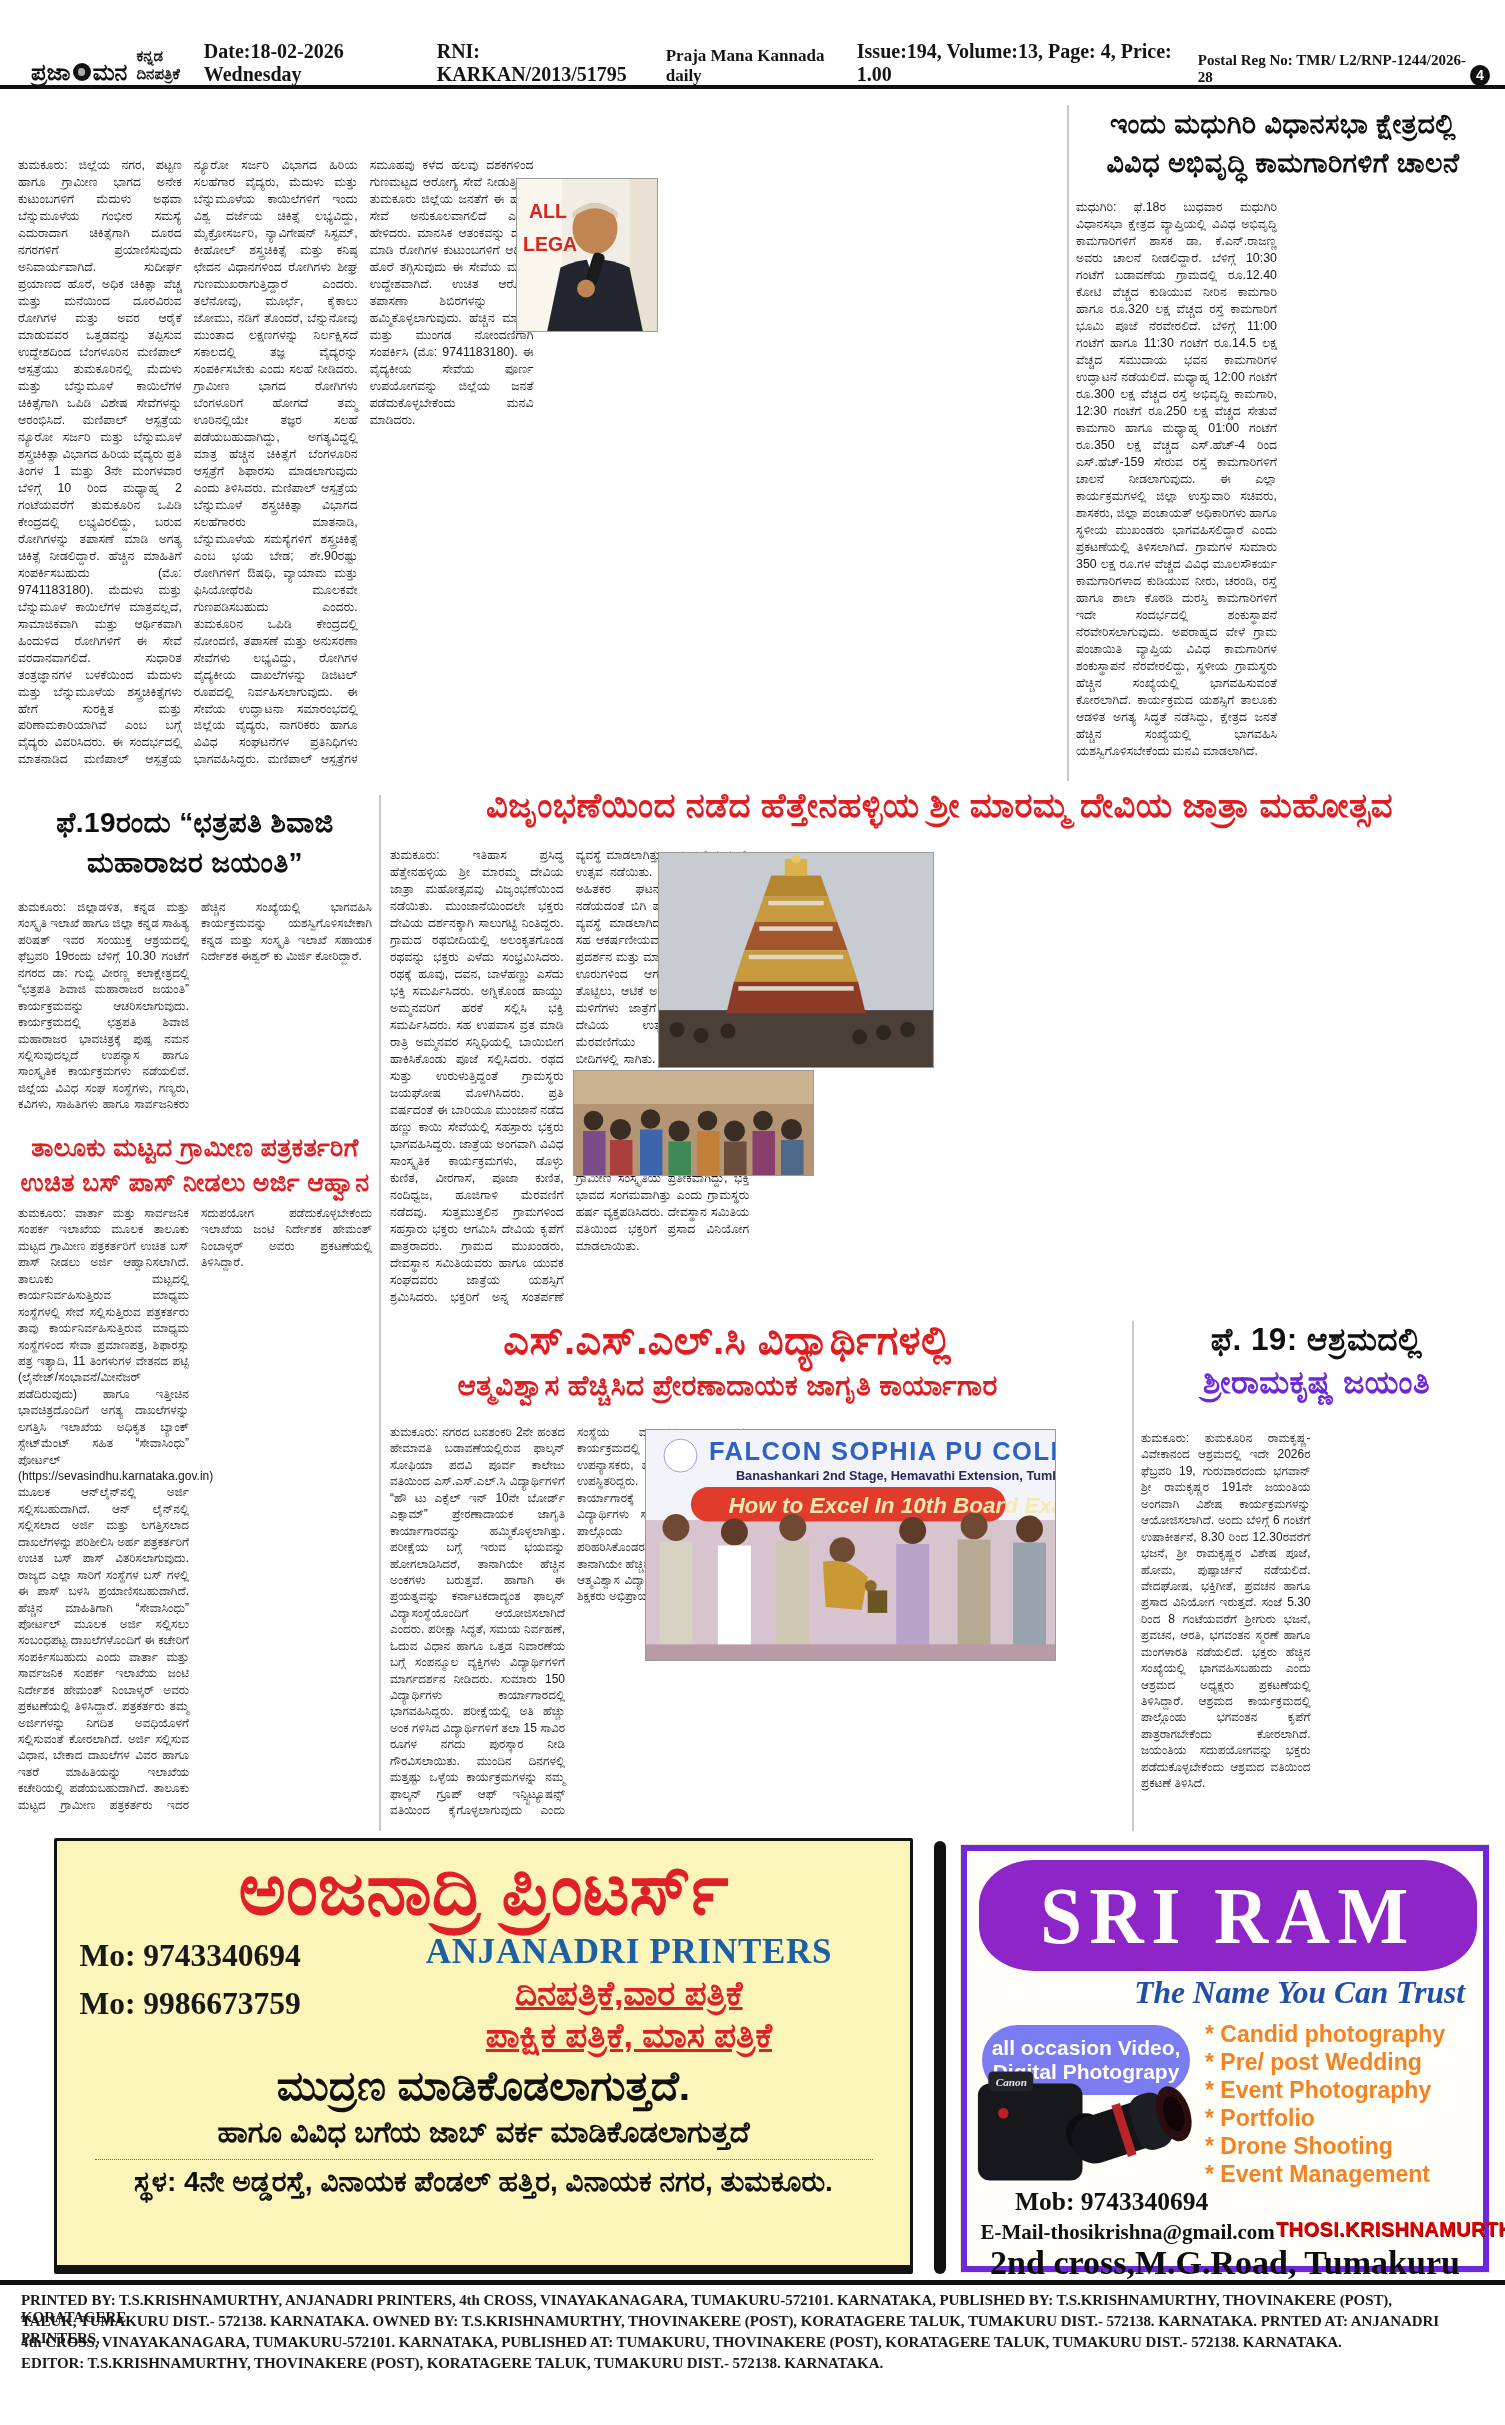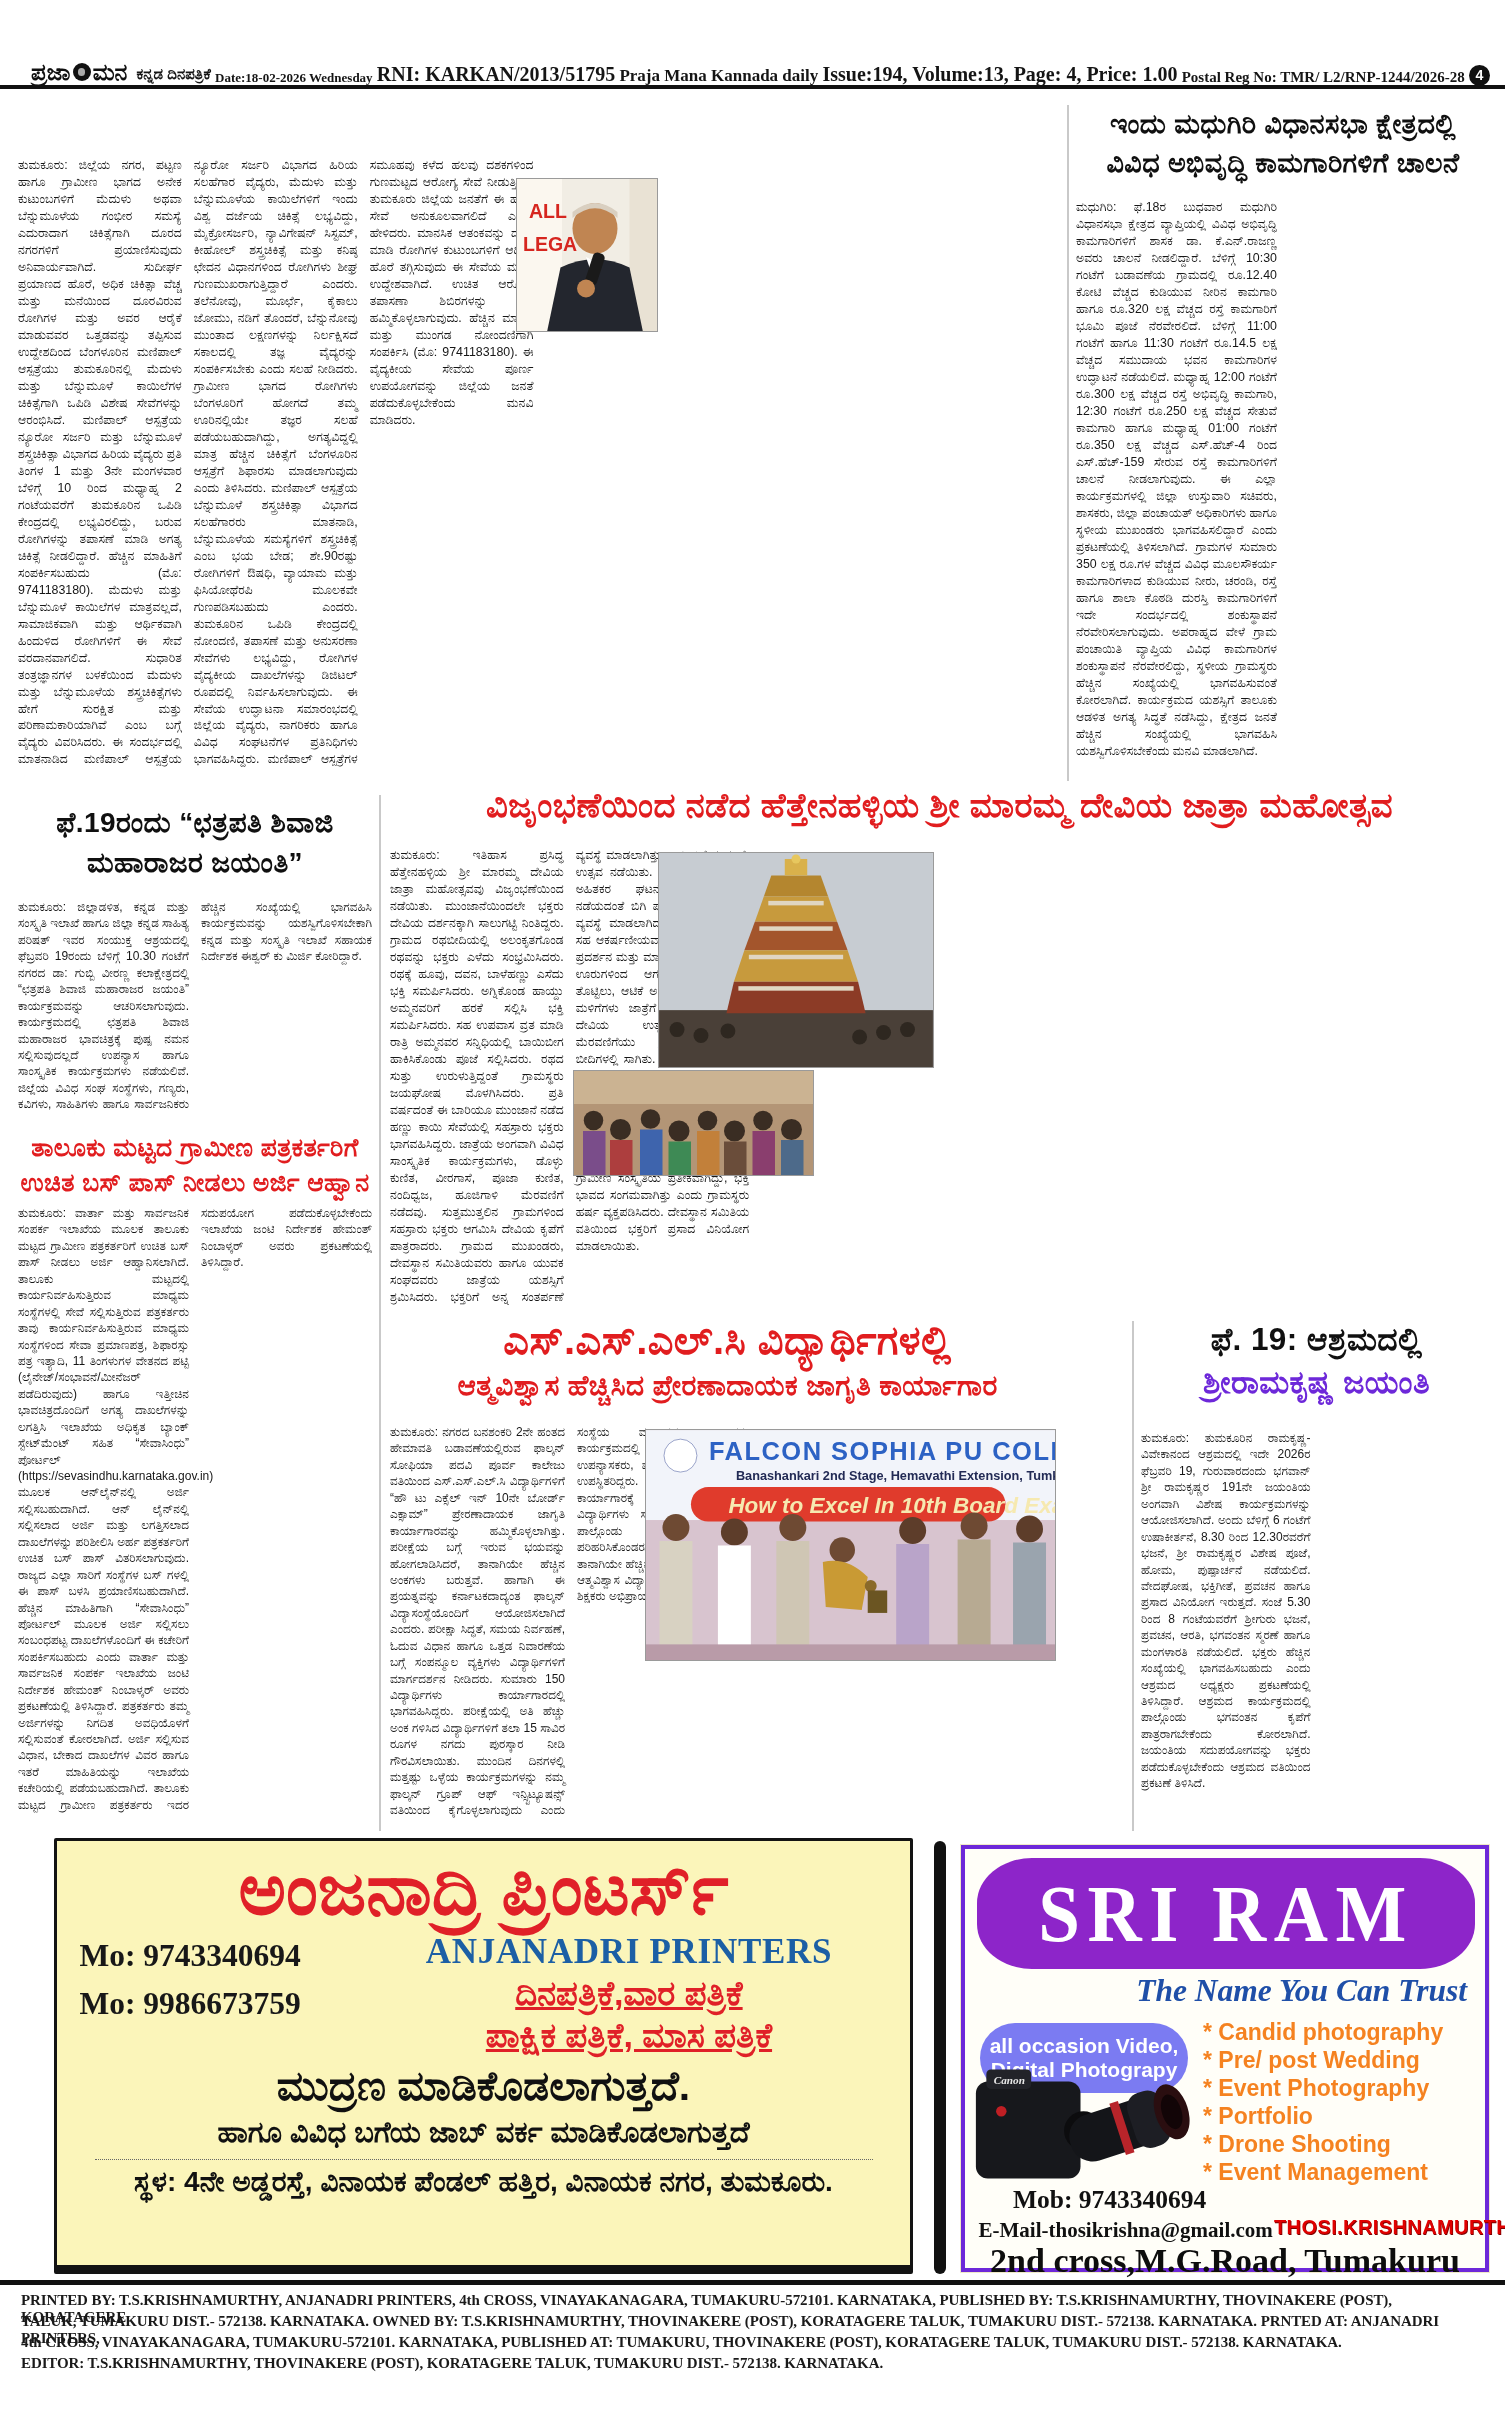--- a/index.html
+++ b/index.html
@@ -42,21 +42,21 @@
   .anj-mo { width:36%; font-size:31.5px; color:#181818; line-height:1.55; }
   .anj-right { width:64%; text-align:center; }
   .anj-en { font-size:35px; color:#1c5fa5; font-family:"Liberation Serif",serif; font-weight:bold; letter-spacing:0.7px;}
   .anj-redline { font-size:34px; color:#e02028; font-weight:bold; text-decoration: underline; margin-top:2px;}
   .anj-black1 { font-size:41px; font-weight:bold; text-align:center; margin-top:7.5px; color:#111;}
   .anj-black2 { font-size:29px; font-weight:bold; text-align:center; margin-top:6px; color:#111;}
   .anj-div { border-top:1.5px dotted #666; margin:9px 15px 6px 15px; }
   .anj-addr { font-size:28px; font-weight:bold; text-align:center; color:#111;}
   #mid-bar { left:934px; top:1841px; width:12px; height:433px; background:#111; border-radius:6.7px; }
   #sr-ad { left:961px; top:1845px; width:528px; height:427px; background:#fffef8;
-           border:4px solid #6d28d9; outline:1.5px solid #efe9c8; }
+           border:6px solid #6d28d9; outline:1.5px solid #efe9c8; }
   .sr-banner { position:absolute; left:12px; top:9px; width:498px; height:111px; background:#8d25c9;
                border-radius:55px / 45px; display:flex; align-items:center; justify-content:center; }
   .sr-title { color:#fff; font-family:"Liberation Serif",serif; font-weight:bold; font-size:75px;
               letter-spacing:7.5px; transform:scaleY(1.08); }
   .sr-tag { position:absolute; right:18px; top:124px; width:352px; text-align:right;
             font-family:"Liberation Serif",serif; font-style:italic; font-weight:bold; font-size:31.5px; color:#1f4fa8;}
   .sr-pill { position:absolute; left:15px; top:174px; width:208px; height:70px; background:#7b7bf2;
              border-radius:36px; color:#fff; font-weight:bold; font-size:21px; text-align:center;
              display:flex; flex-direction:column; justify-content:center; line-height:1.15; }
   .sr-list { position:absolute; left:238px; top:169px; width:285px; }
@@ -78,21 +78,21 @@
 
   <div id="header" class="abs">
     <div class="mast">
       <div class="mast-logo">
         <span>ಪ್ರಜಾ</span>
         <span class="logo-circ"></span>
         <span>ಮನ</span>
       </div>
       <span style="font-size:15px; font-weight:bold; padding-bottom:2.2px;">ಕನ್ನಡ ದಿನಪತ್ರಿಕೆ</span>
     </div>
-    <span class="serifb" style="font-size:13px;">Date:18-02-2026 Wednesday</span>
+    <span class="serifb" style="font-size:20px;">Date:18-02-2026 Wednesday</span>
     <span class="serifb" style="font-size:20px;">RNI: KARKAN/2013/51795</span>
     <span class="serifb" style="font-size:17px;">Praja Mana Kannada daily</span>
     <span class="serifb" style="font-size:20px;">Issue:194, Volume:13, Page: 4, Price: 1.00</span>
     <span class="serifb" style="font-size:15px;">Postal Reg No: TMR/ L2/RNP-1244/2026-28</span>
     <span class="badge">4</span>
   </div>
   <div class="abs rule" style="left:0; top:85px; width:1505px; height:3.7px;"></div>
 
   <div class="abs vline" style="left:1067px; top:105px; width:1.5px; height:676px;"></div>
   <div class="abs body-text cols6 kn" style="left:18px; top:157px; width:1043px; height:625px;">ತುಮಕೂರು: ಜಿಲ್ಲೆಯ ನಗರ, ಪಟ್ಟಣ ಹಾಗೂ ಗ್ರಾಮೀಣ ಭಾಗದ ಅನೇಕ ಕುಟುಂಬಗಳಿಗೆ ಮೆದುಳು ಅಥವಾ ಬೆನ್ನುಮೂಳೆಯ ಗಂಭೀರ ಸಮಸ್ಯೆ ಎದುರಾದಾಗ ಚಿಕಿತ್ಸೆಗಾಗಿ ದೂರದ ನಗರಗಳಿಗೆ ಪ್ರಯಾಣಿಸುವುದು ಅನಿವಾರ್ಯವಾಗಿದೆ. ಸುದೀರ್ಘ ಪ್ರಯಾಣದ ಹೊರೆ, ಅಧಿಕ ಚಿಕಿತ್ಸಾ ವೆಚ್ಚ ಮತ್ತು ಮನೆಯಿಂದ ದೂರವಿರುವ ರೋಗಿಗಳ ಮತ್ತು ಅವರ ಆರೈಕೆ ಮಾಡುವವರ ಒತ್ತಡವನ್ನು ತಪ್ಪಿಸುವ ಉದ್ದೇಶದಿಂದ ಬೆಂಗಳೂರಿನ ಮಣಿಪಾಲ್ ಆಸ್ಪತ್ರೆಯು ತುಮಕೂರಿನಲ್ಲಿ ಮೆದುಳು ಮತ್ತು ಬೆನ್ನುಮೂಳೆ ಕಾಯಿಲೆಗಳ ಚಿಕಿತ್ಸೆಗಾಗಿ ಒಪಿಡಿ ವಿಶೇಷ ಸೇವೆಗಳನ್ನು ಆರಂಭಿಸಿದೆ. ಮಣಿಪಾಲ್ ಆಸ್ಪತ್ರೆಯ ನ್ಯೂರೋ ಸರ್ಜರಿ ಮತ್ತು ಬೆನ್ನುಮೂಳೆ ಶಸ್ತ್ರಚಿಕಿತ್ಸಾ ವಿಭಾಗದ ಹಿರಿಯ ವೈದ್ಯರು ಪ್ರತಿ ತಿಂಗಳ 1 ಮತ್ತು 3ನೇ ಮಂಗಳವಾರ ಬೆಳಿಗ್ಗೆ 10 ರಿಂದ ಮಧ್ಯಾಹ್ನ 2 ಗಂಟೆಯವರೆಗೆ ತುಮಕೂರಿನ ಒಪಿಡಿ ಕೇಂದ್ರದಲ್ಲಿ ಲಭ್ಯವಿರಲಿದ್ದು, ಬರುವ ರೋಗಿಗಳನ್ನು ತಪಾಸಣೆ ಮಾಡಿ ಅಗತ್ಯ ಚಿಕಿತ್ಸೆ ನೀಡಲಿದ್ದಾರೆ. ಹೆಚ್ಚಿನ ಮಾಹಿತಿಗೆ ಸಂಪರ್ಕಿಸಬಹುದು (ಮೊ: 9741183180). ಮೆದುಳು ಮತ್ತು ಬೆನ್ನುಮೂಳೆ ಕಾಯಿಲೆಗಳ ಮಾತ್ರವಲ್ಲದೆ, ಸಾಮಾಜಿಕವಾಗಿ ಮತ್ತು ಆರ್ಥಿಕವಾಗಿ ಹಿಂದುಳಿದ ರೋಗಿಗಳಿಗೆ ಈ ಸೇವೆ ವರದಾನವಾಗಲಿದೆ. ಸುಧಾರಿತ ತಂತ್ರಜ್ಞಾನಗಳ ಬಳಕೆಯಿಂದ ಮೆದುಳು ಮತ್ತು ಬೆನ್ನುಮೂಳೆಯ ಶಸ್ತ್ರಚಿಕಿತ್ಸೆಗಳು ಹೇಗೆ ಸುರಕ್ಷಿತ ಮತ್ತು ಪರಿಣಾಮಕಾರಿಯಾಗಿವೆ ಎಂಬ ಬಗ್ಗೆ ವೈದ್ಯರು ವಿವರಿಸಿದರು. ಈ ಸಂದರ್ಭದಲ್ಲಿ ಮಾತನಾಡಿದ ಮಣಿಪಾಲ್ ಆಸ್ಪತ್ರೆಯ ನ್ಯೂರೋ ಸರ್ಜರಿ ವಿಭಾಗದ ಹಿರಿಯ ಸಲಹೆಗಾರ ವೈದ್ಯರು, ಮೆದುಳು ಮತ್ತು ಬೆನ್ನುಮೂಳೆಯ ಕಾಯಿಲೆಗಳಿಗೆ ಇಂದು ವಿಶ್ವ ದರ್ಜೆಯ ಚಿಕಿತ್ಸೆ ಲಭ್ಯವಿದ್ದು, ಮೈಕ್ರೋಸರ್ಜರಿ, ನ್ಯಾವಿಗೇಷನ್ ಸಿಸ್ಟಮ್, ಕೀಹೋಲ್ ಶಸ್ತ್ರಚಿಕಿತ್ಸೆ ಮತ್ತು ಕನಿಷ್ಠ ಛೇದನ ವಿಧಾನಗಳಿಂದ ರೋಗಿಗಳು ಶೀಘ್ರ ಗುಣಮುಖರಾಗುತ್ತಿದ್ದಾರೆ ಎಂದರು. ತಲೆನೋವು, ಮೂರ್ಛೆ, ಕೈಕಾಲು ಜೋಮು, ನಡಿಗೆ ತೊಂದರೆ, ಬೆನ್ನುನೋವು ಮುಂತಾದ ಲಕ್ಷಣಗಳನ್ನು ನಿರ್ಲಕ್ಷಿಸದೆ ಸಕಾಲದಲ್ಲಿ ತಜ್ಞ ವೈದ್ಯರನ್ನು ಸಂಪರ್ಕಿಸಬೇಕು ಎಂದು ಸಲಹೆ ನೀಡಿದರು. ಗ್ರಾಮೀಣ ಭಾಗದ ರೋಗಿಗಳು ಬೆಂಗಳೂರಿಗೆ ಹೋಗದೆ ತಮ್ಮ ಊರಿನಲ್ಲಿಯೇ ತಜ್ಞರ ಸಲಹೆ ಪಡೆಯಬಹುದಾಗಿದ್ದು, ಅಗತ್ಯವಿದ್ದಲ್ಲಿ ಮಾತ್ರ ಹೆಚ್ಚಿನ ಚಿಕಿತ್ಸೆಗೆ ಬೆಂಗಳೂರಿನ ಆಸ್ಪತ್ರೆಗೆ ಶಿಫಾರಸು ಮಾಡಲಾಗುವುದು ಎಂದು ತಿಳಿಸಿದರು. ಮಣಿಪಾಲ್ ಆಸ್ಪತ್ರೆಯ ಬೆನ್ನುಮೂಳೆ ಶಸ್ತ್ರಚಿಕಿತ್ಸಾ ವಿಭಾಗದ ಸಲಹೆಗಾರರು ಮಾತನಾಡಿ, ಬೆನ್ನುಮೂಳೆಯ ಸಮಸ್ಯೆಗಳಿಗೆ ಶಸ್ತ್ರಚಿಕಿತ್ಸೆ ಎಂಬ ಭಯ ಬೇಡ; ಶೇ.90ರಷ್ಟು ರೋಗಿಗಳಿಗೆ ಔಷಧಿ, ವ್ಯಾಯಾಮ ಮತ್ತು ಫಿಸಿಯೋಥೆರಪಿ ಮೂಲಕವೇ ಗುಣಪಡಿಸಬಹುದು ಎಂದರು. ತುಮಕೂರಿನ ಒಪಿಡಿ ಕೇಂದ್ರದಲ್ಲಿ ನೋಂದಣಿ, ತಪಾಸಣೆ ಮತ್ತು ಅನುಸರಣಾ ಸೇವೆಗಳು ಲಭ್ಯವಿದ್ದು, ರೋಗಿಗಳ ವೈದ್ಯಕೀಯ ದಾಖಲೆಗಳನ್ನು ಡಿಜಿಟಲ್ ರೂಪದಲ್ಲಿ ನಿರ್ವಹಿಸಲಾಗುವುದು. ಈ ಸೇವೆಯ ಉದ್ಘಾಟನಾ ಸಮಾರಂಭದಲ್ಲಿ ಜಿಲ್ಲೆಯ ವೈದ್ಯರು, ನಾಗರಿಕರು ಹಾಗೂ ವಿವಿಧ ಸಂಘಟನೆಗಳ ಪ್ರತಿನಿಧಿಗಳು ಭಾಗವಹಿಸಿದ್ದರು. ಮಣಿಪಾಲ್ ಆಸ್ಪತ್ರೆಗಳ ಸಮೂಹವು ಕಳೆದ ಹಲವು ದಶಕಗಳಿಂದ ಗುಣಮಟ್ಟದ ಆರೋಗ್ಯ ಸೇವೆ ನೀಡುತ್ತಿದ್ದು, ತುಮಕೂರು ಜಿಲ್ಲೆಯ ಜನತೆಗೆ ಈ ಹೊಸ ಸೇವೆ ಅನುಕೂಲವಾಗಲಿದೆ ಎಂದು ಹೇಳಿದರು. ಮಾನಸಿಕ ಆತಂಕವನ್ನು ದೂರ ಮಾಡಿ ರೋಗಿಗಳ ಕುಟುಂಬಗಳಿಗೆ ಆರ್ಥಿಕ ಹೊರೆ ತಗ್ಗಿಸುವುದು ಈ ಸೇವೆಯ ಮುಖ್ಯ ಉದ್ದೇಶವಾಗಿದೆ. ಉಚಿತ ಆರೋಗ್ಯ ತಪಾಸಣಾ ಶಿಬಿರಗಳನ್ನು ಸಹ ಹಮ್ಮಿಕೊಳ್ಳಲಾಗುವುದು. ಹೆಚ್ಚಿನ ಮಾಹಿತಿ ಮತ್ತು ಮುಂಗಡ ನೋಂದಣಿಗಾಗಿ ಸಂಪರ್ಕಿಸಿ (ಮೊ: 9741183180). ಈ ವೈದ್ಯಕೀಯ ಸೇವೆಯ ಪೂರ್ಣ ಉಪಯೋಗವನ್ನು ಜಿಲ್ಲೆಯ ಜನತೆ ಪಡೆದುಕೊಳ್ಳಬೇಕೆಂದು ಮನವಿ ಮಾಡಿದರು.</div>

